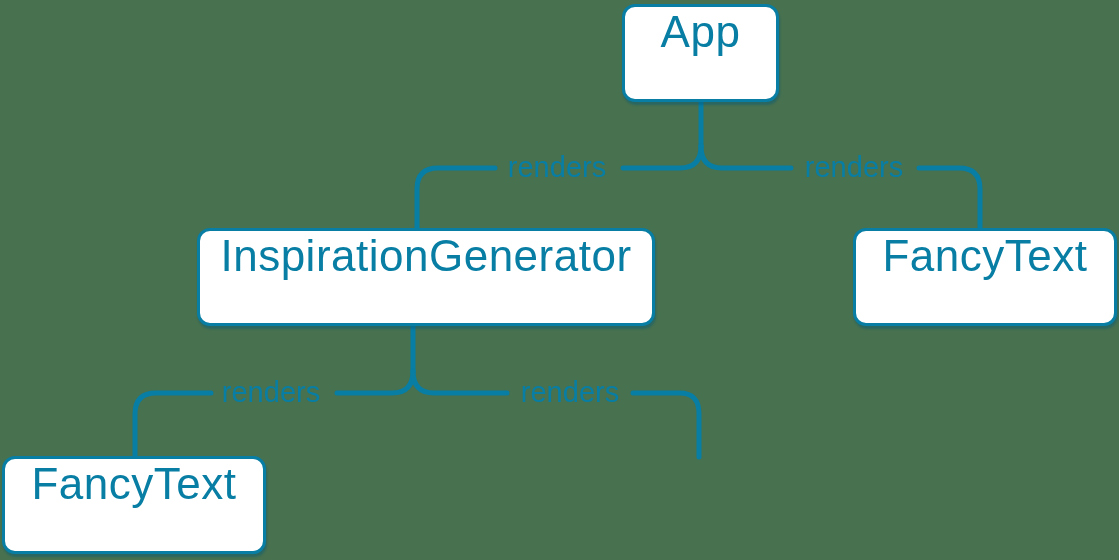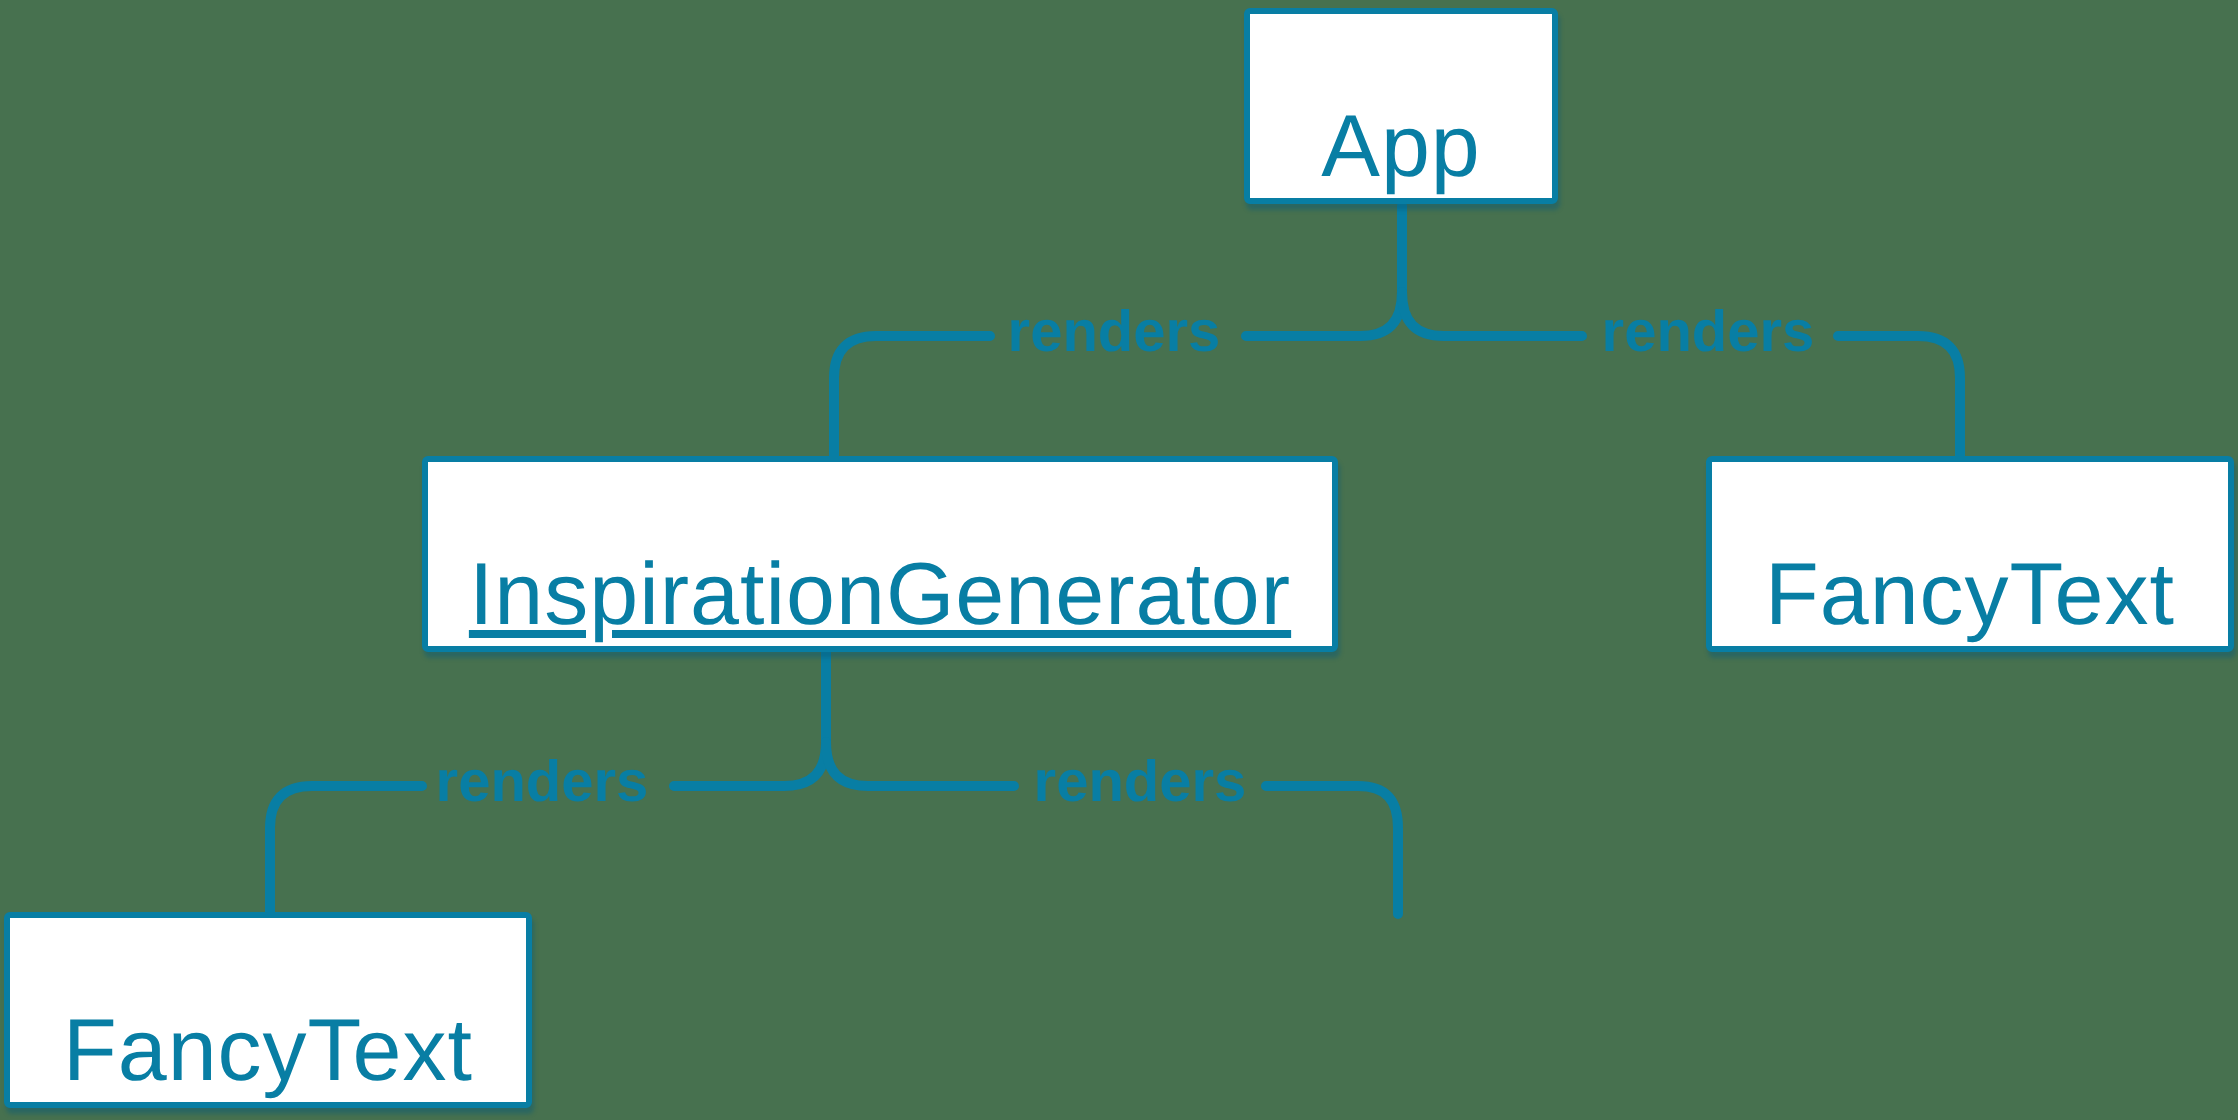--- a/index.html
+++ b/index.html
@@ -27,39 +27,39 @@
     fill: none;
     stroke: var(--accent, #087ea4);
     stroke-width: 5;
     stroke-linecap: round;
   }
   .node {
     position: absolute;
     box-sizing: border-box;
     background: var(--node-fill, #ffffff);
     border: 3px solid var(--accent, #087ea4);
-    border-radius: 3px;
+    border-radius: 13px;
     display: flex;
-    align-items: flex-end;
+    align-items: flex-start;
     justify-content: center;
     color: var(--accent, #087ea4);
     font-size: 44px;
     letter-spacing: 0.5px;
     box-shadow: 1px 3px 2px rgba(8, 90, 120, 0.45);
     white-space: nowrap;
   }
   .node-app            { left: 622px; top: 4px;   width: 157px; height: 98px; }
-  .node-inspiration    { left: 211px; top: 228px; width: 458px; height: 98px; text-decoration: underline; }
+  .node-inspiration    { left: 197px; top: 228px; width: 458px; height: 98px; }
   .node-fancy-top      { left: 853px; top: 228px; width: 264px; height: 98px; }
   .node-fancy-bottom   { left: 2px;   top: 456px; width: 264px; height: 98px; }
   .node-copyright      { left: 569px; top: 455px; width: 263px; height: 98px; }
   .edge-label {
     position: absolute;
     transform: translate(-50%, -50%);
-    font-weight: bold;
+    font-weight: normal;
     font-size: 29px;
     color: var(--accent, #087ea4);
     white-space: nowrap;
   }
   .edge-label-0 { left: 557px; top: 167px; }
   .edge-label-1 { left: 854px; top: 167px; }
   .edge-label-2 { left: 271px; top: 392px; }
   .edge-label-3 { left: 570px; top: 392px; }
 </style>
 </head>

